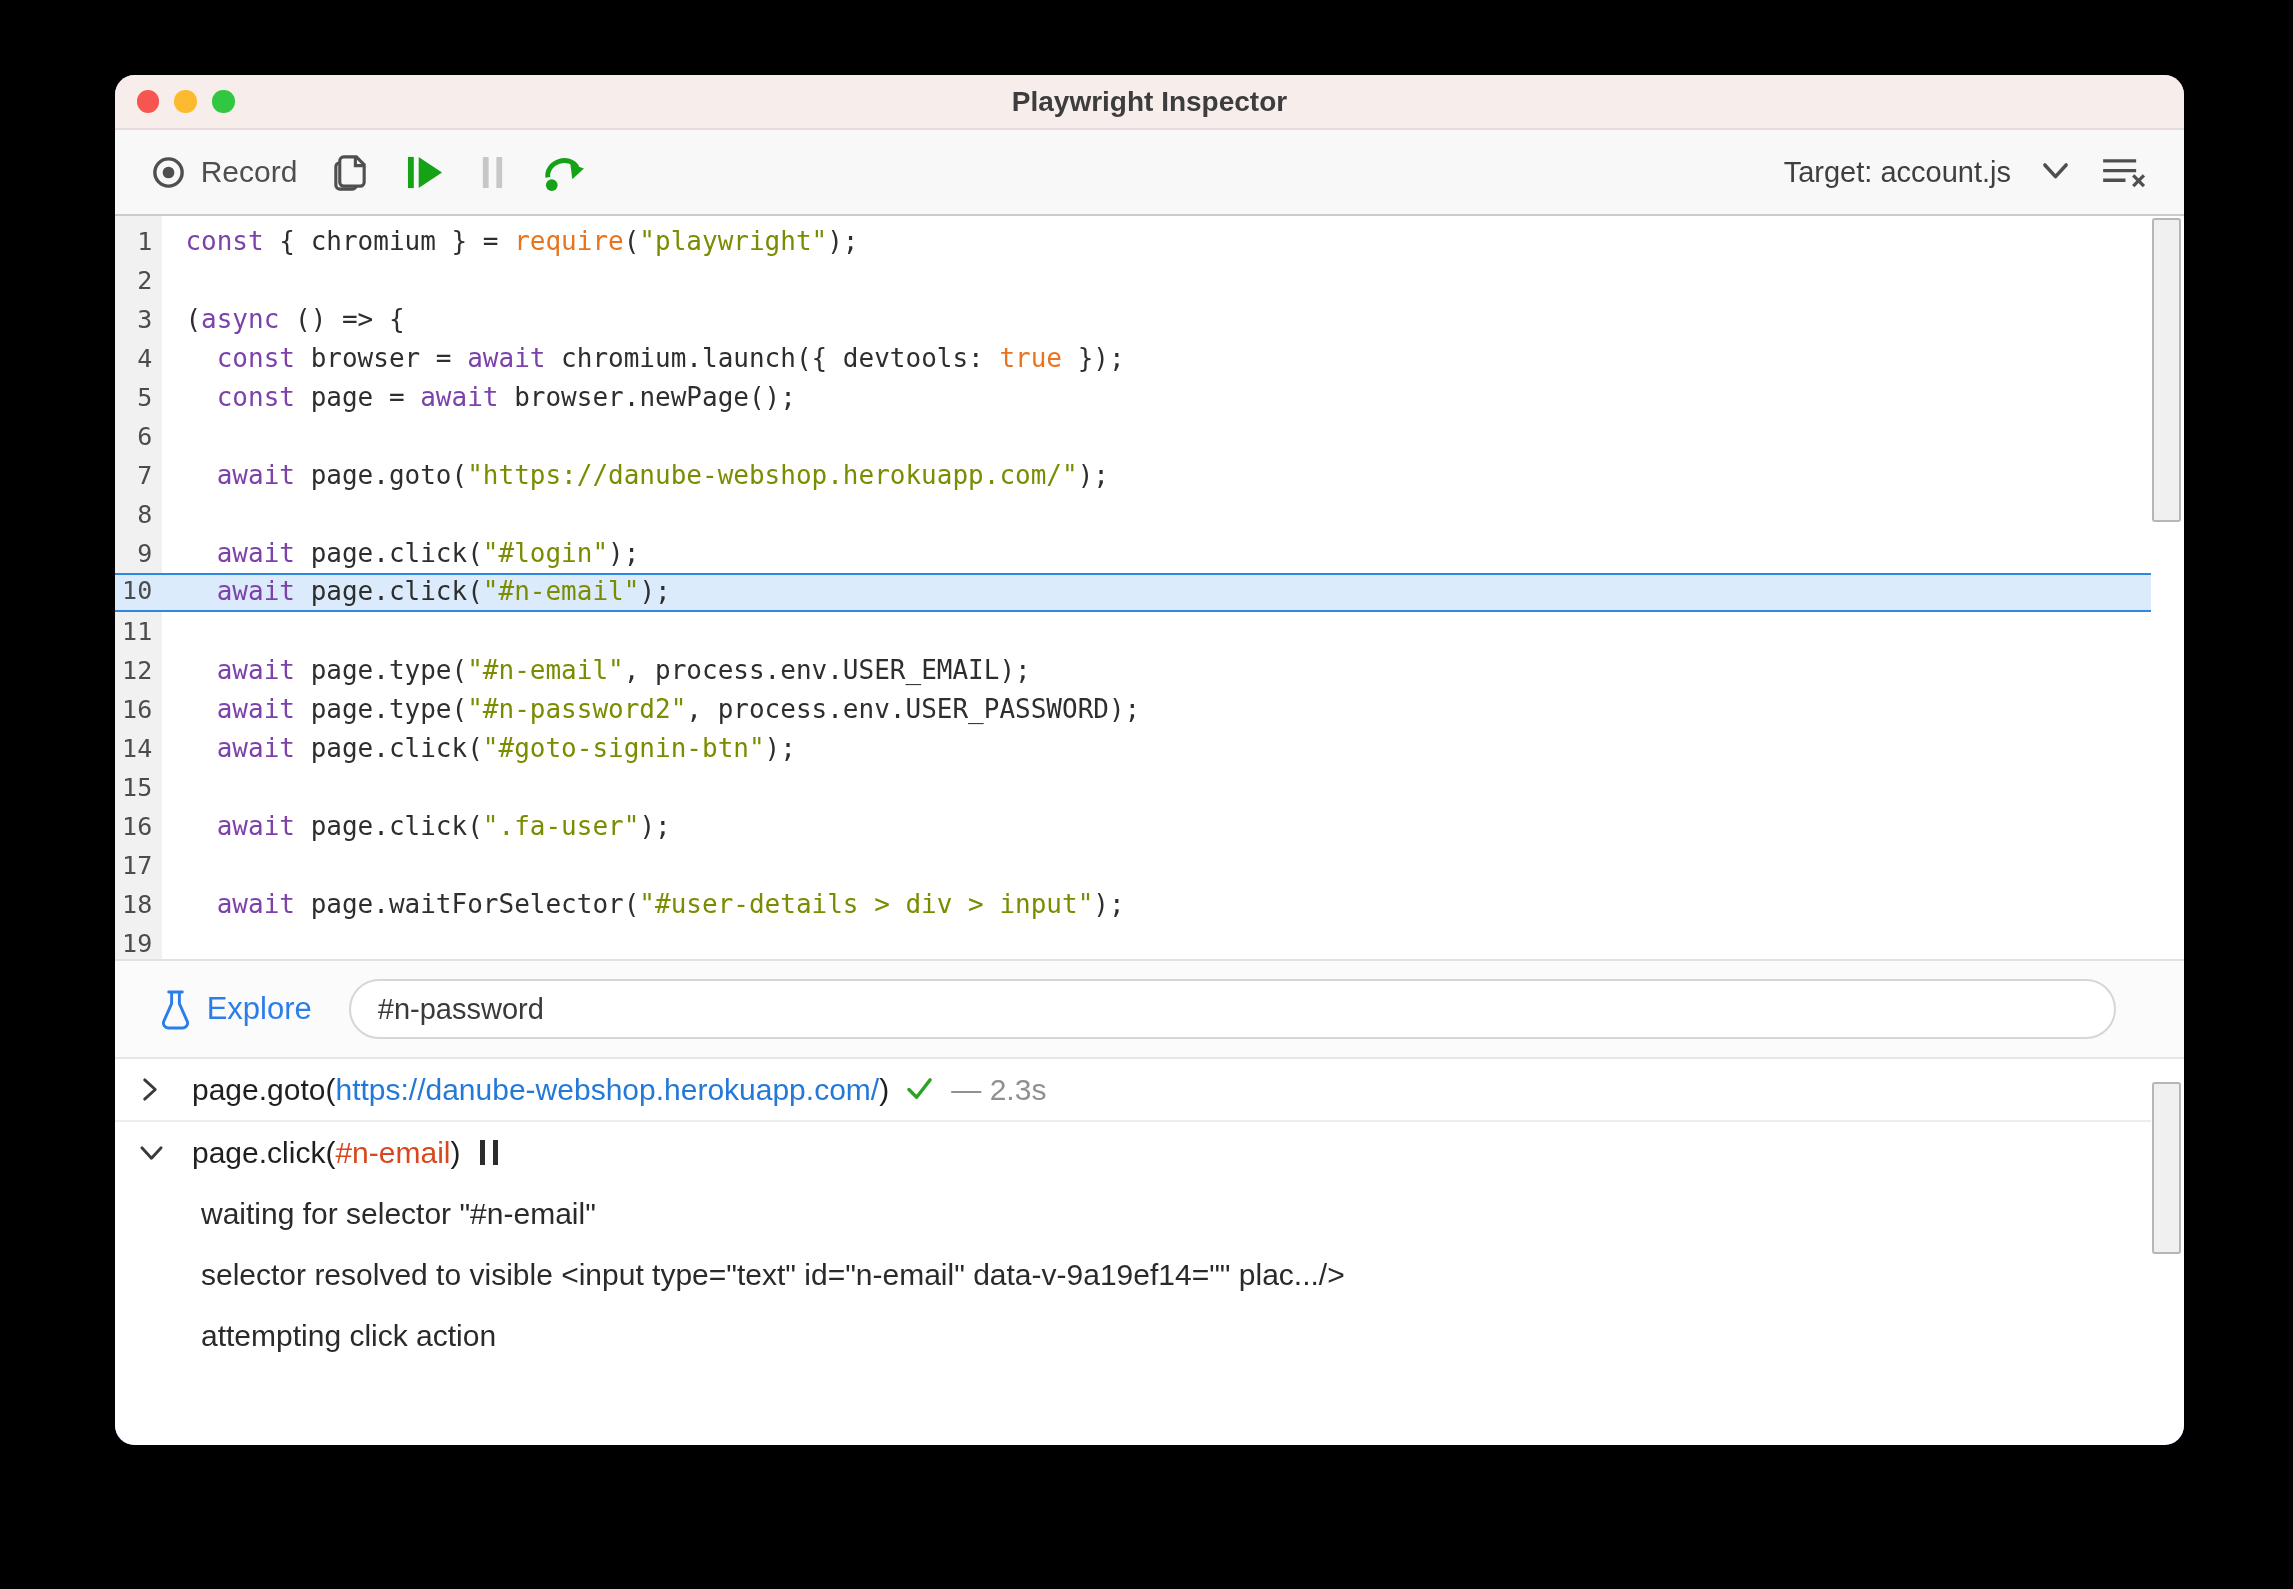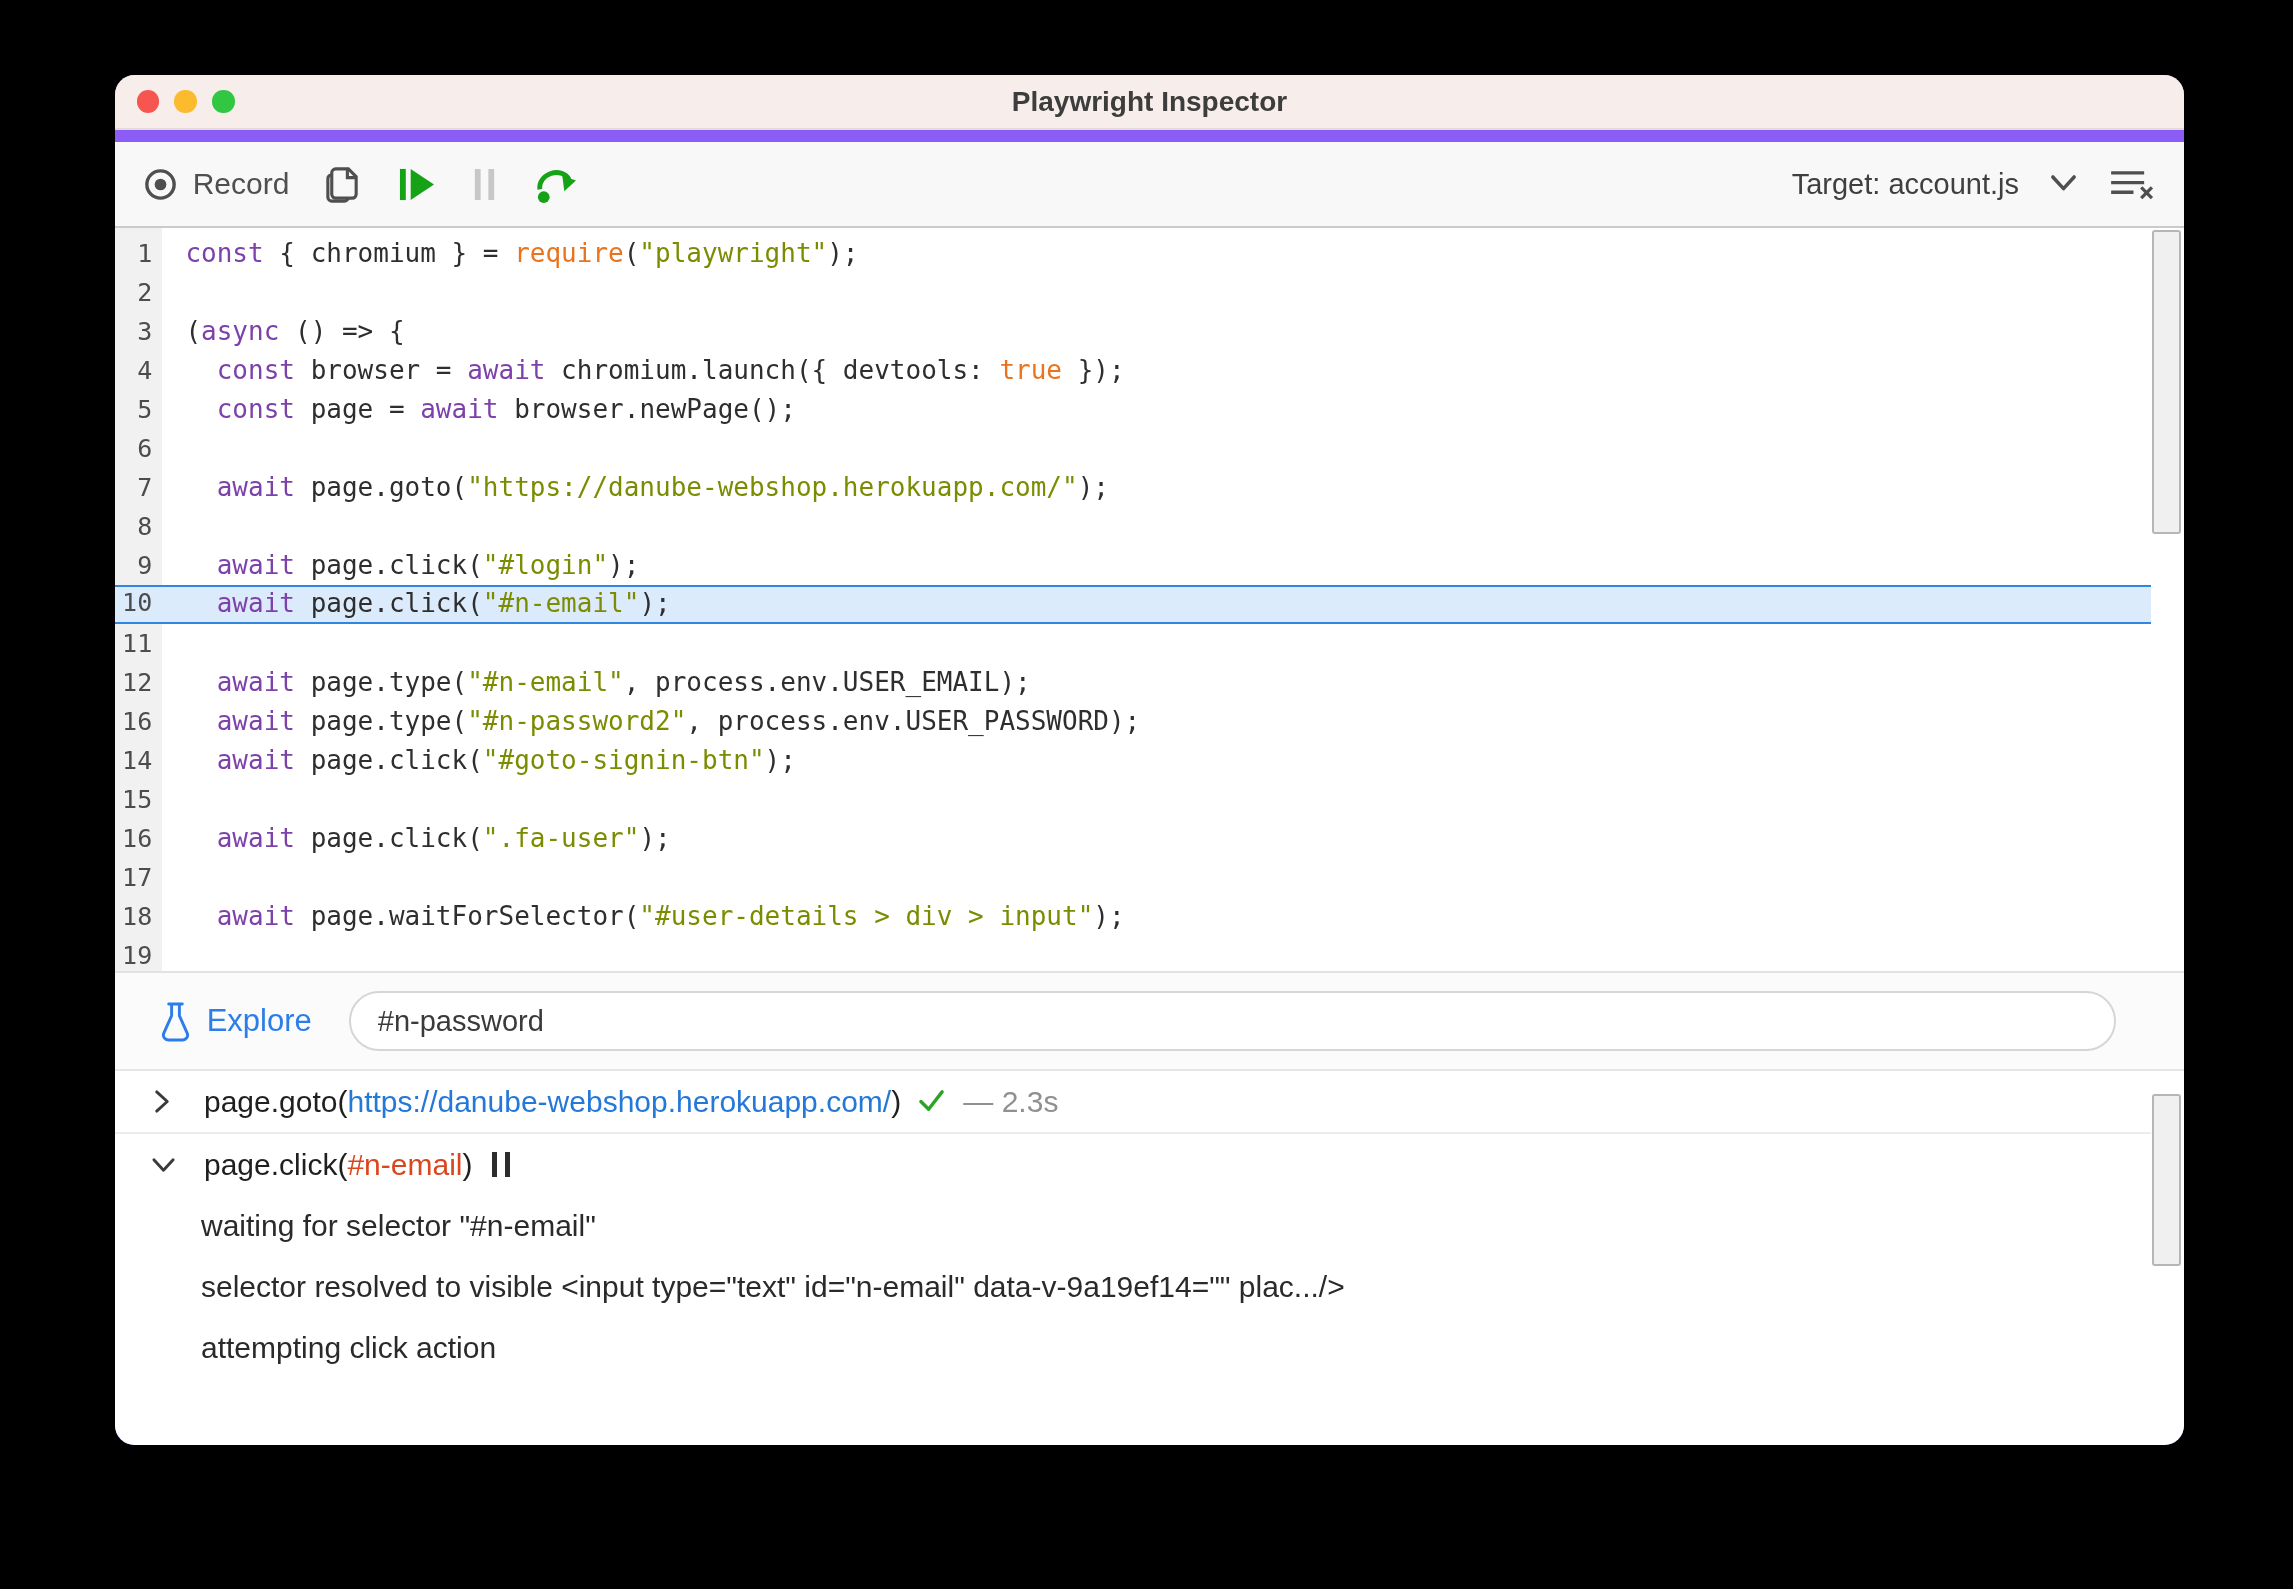--- a/index.html
+++ b/index.html
@@ -21,21 +21,21 @@
   }
   .lights { position:absolute; left:21.5px; top:0; height:100%; display:flex; align-items:center; gap:15.6px; }
   .light { width:22.4px; height:22.4px; border-radius:50%; }
   .light.red { background:#f6564f; }
   .light.yellow { background:#fcbb2e; }
   .light.green { background:#32c742; }
   .title { flex:1; text-align:center; font-weight:bold; font-size:28px; color:#3d3d3d; }
   
   .toolbar {
     height:84px; flex:none; background:#f8f8f8; border-bottom:2px solid #cbcbcb;
-    display:flex; align-items:center; padding:0 27px; gap:33px;margin-top:12px;
+    display:flex; align-items:center; padding:0 35px; gap:33px;
   }
   .tbtn { display:flex; align-items:center; gap:13.7px; cursor:default; }
   .record-label { font-size:30px; color:#4f4f4f; }
   .target {
     margin-left:auto; display:flex; align-items:center; gap:29px;
     font-size:29px; color:#3f3f3f;
   }
   .target-text span { white-space:pre; }
   
   .code-area {
@@ -71,21 +71,21 @@
   .explore-btn { display:flex; align-items:center; gap:13.7px; font-size:31px; color:#2b7de9; }
   .explore-input {
     flex:1; margin-left:37px; margin-right:25px; height:60px; box-sizing:border-box;
     border:2px solid #d6d6d6; border-radius:31px; background:#fff;
     font-size:29px; color:#3a3a3a; padding:0 27px; outline:none;
     font-family:"Liberation Sans", sans-serif;
   }
   
   .log { flex:1; position:relative; background:#fff; display:flex; }
   .log-list { flex:1; }
-  .log-row { height:61px; display:flex; align-items:center; padding-left:34px; font-size:30px; color:#1f1f1f; }
+  .log-row { height:61px; display:flex; align-items:center; padding-left:22px; font-size:30px; color:#1f1f1f; }
   .log-row.sep { border-bottom:2px solid #ededed; }
   .chev { width:55px; flex:none; display:flex; align-items:center; }
   .a-link { color:#2478d8; }
   .a-sel { color:#d9471f; }
   .dur { color:#909090; margin-left:17.6px; white-space:pre; }
   .check { margin-left:15.6px; display:inline-flex; }
   .runbars { margin-left:19.5px; display:inline-flex; gap:7.8px; }
   .runbars i { display:block; width:4.9px; height:25px; background:#2c2c2c; }
   .log-detail { height:61px; line-height:61px; padding-left:86px; font-size:30px; color:#2a2a2a; white-space:pre; }
   svg { display:block; }

